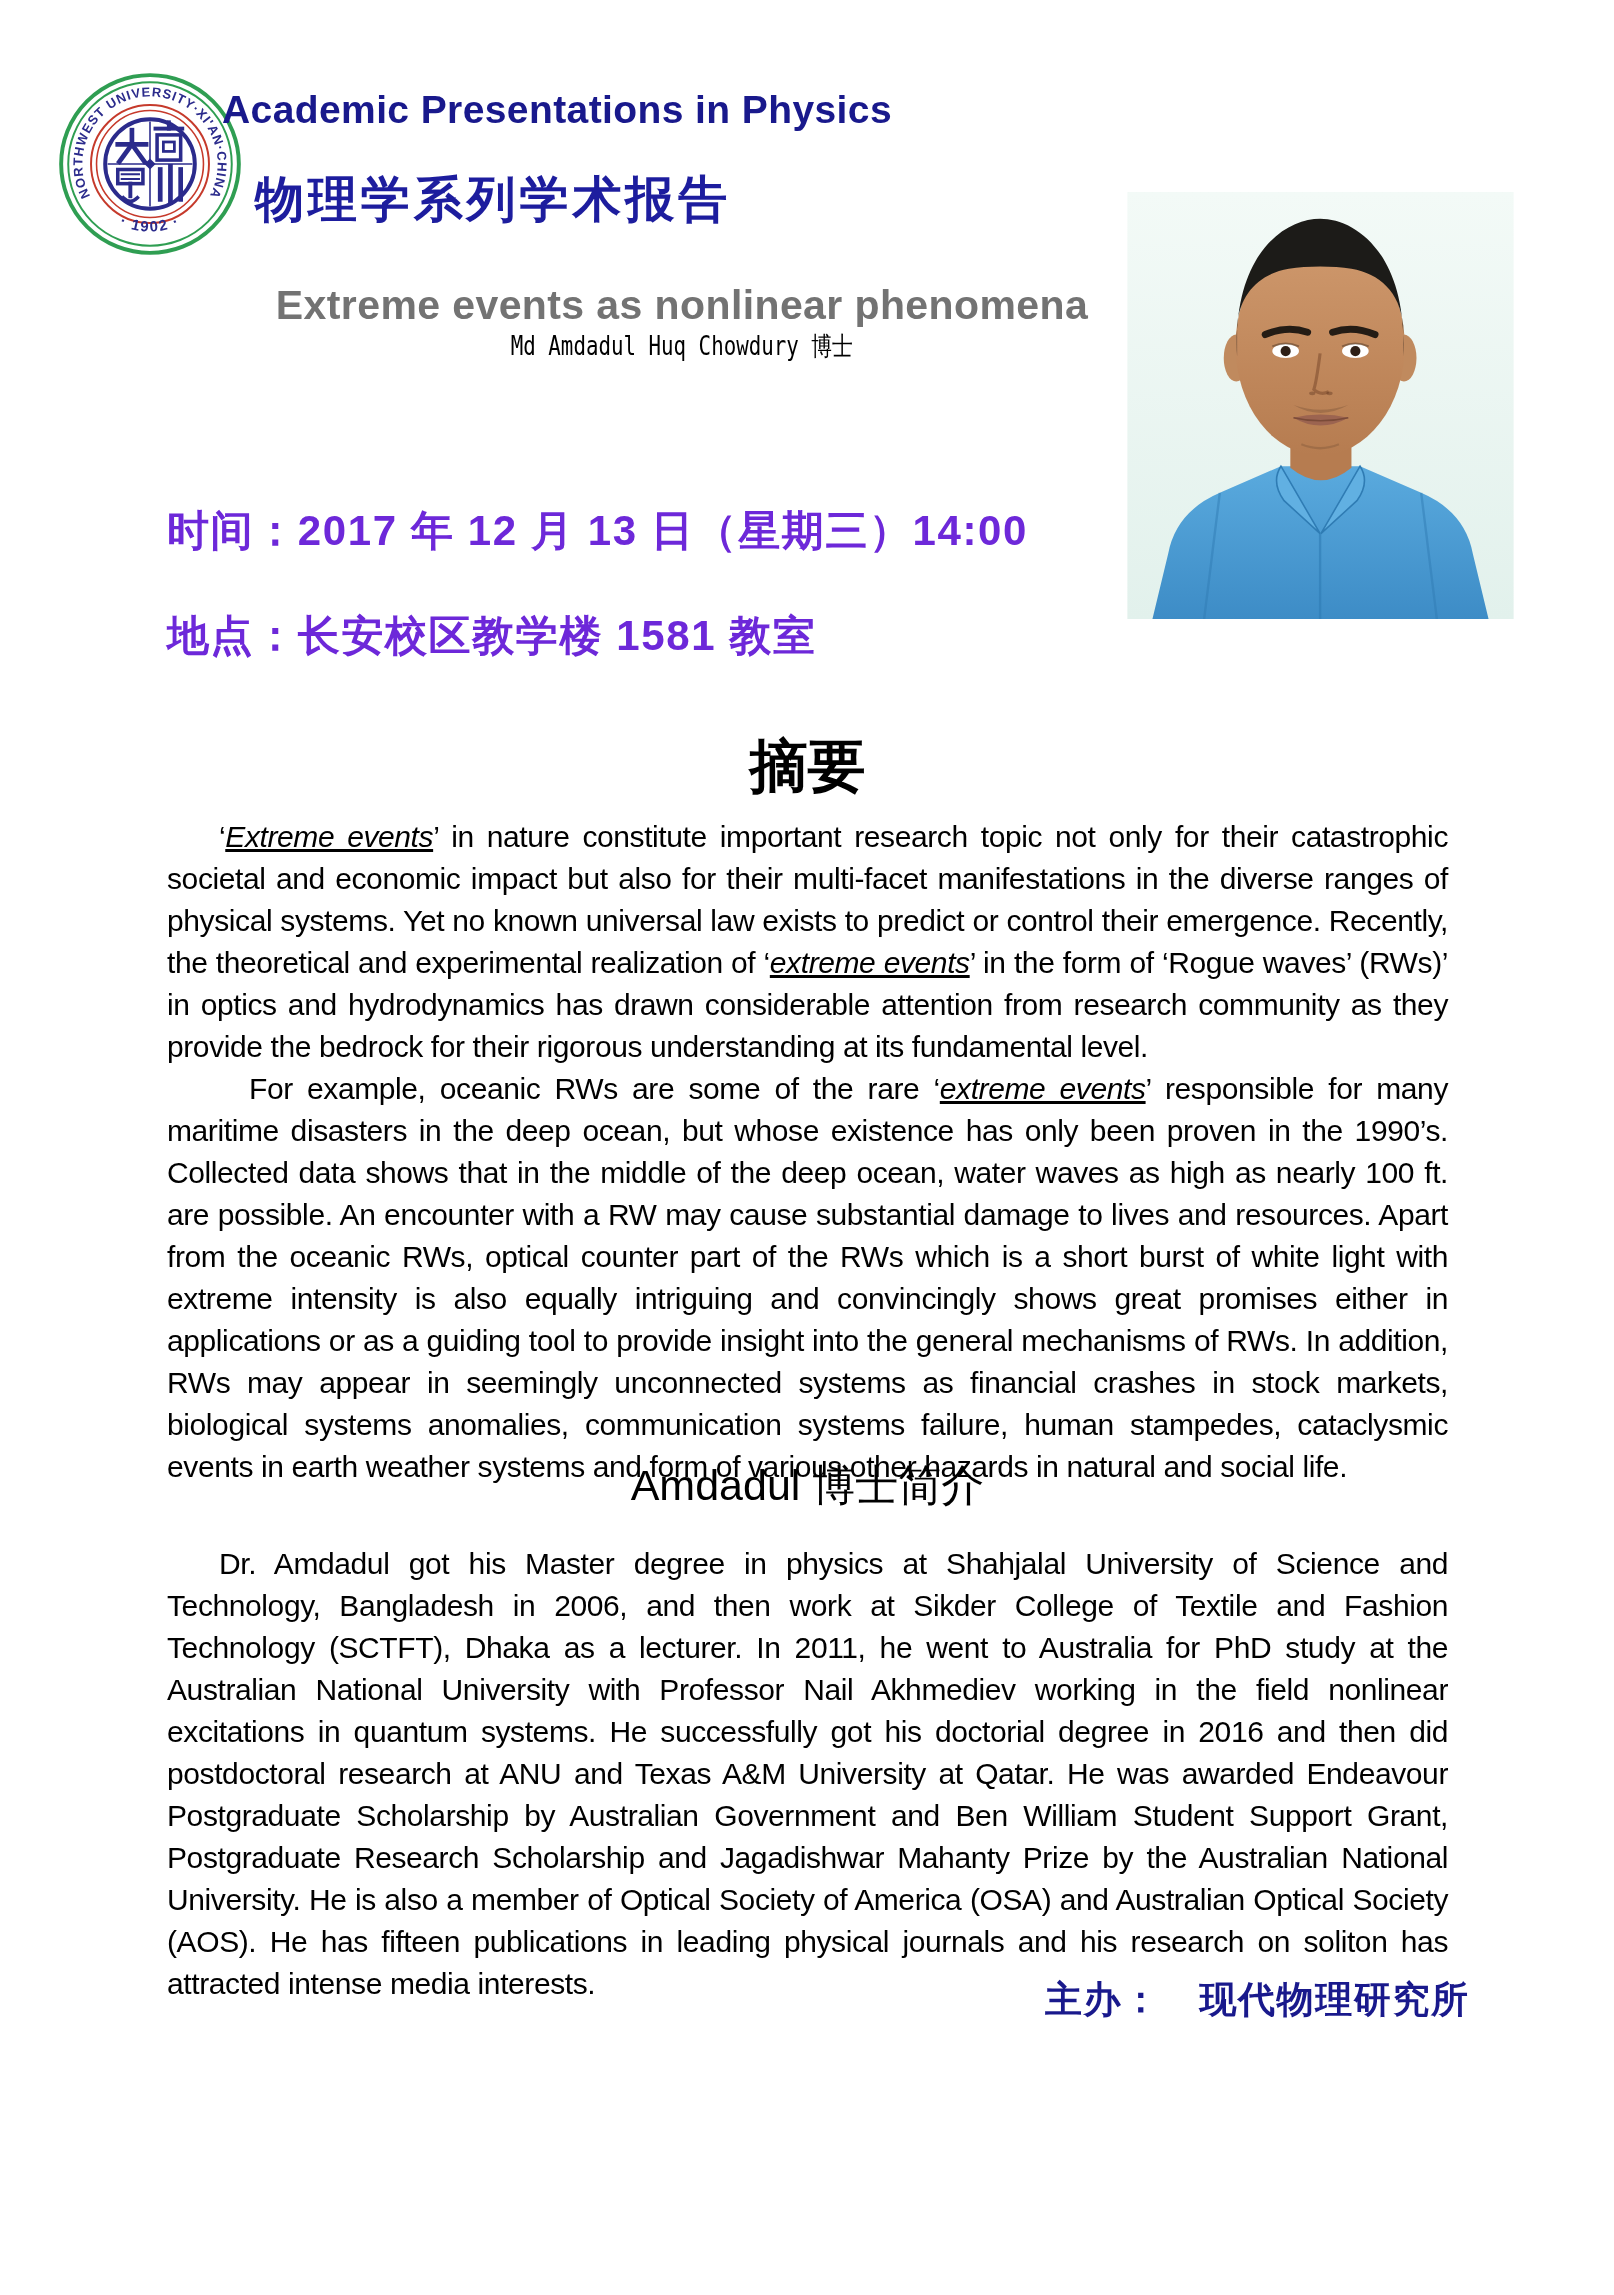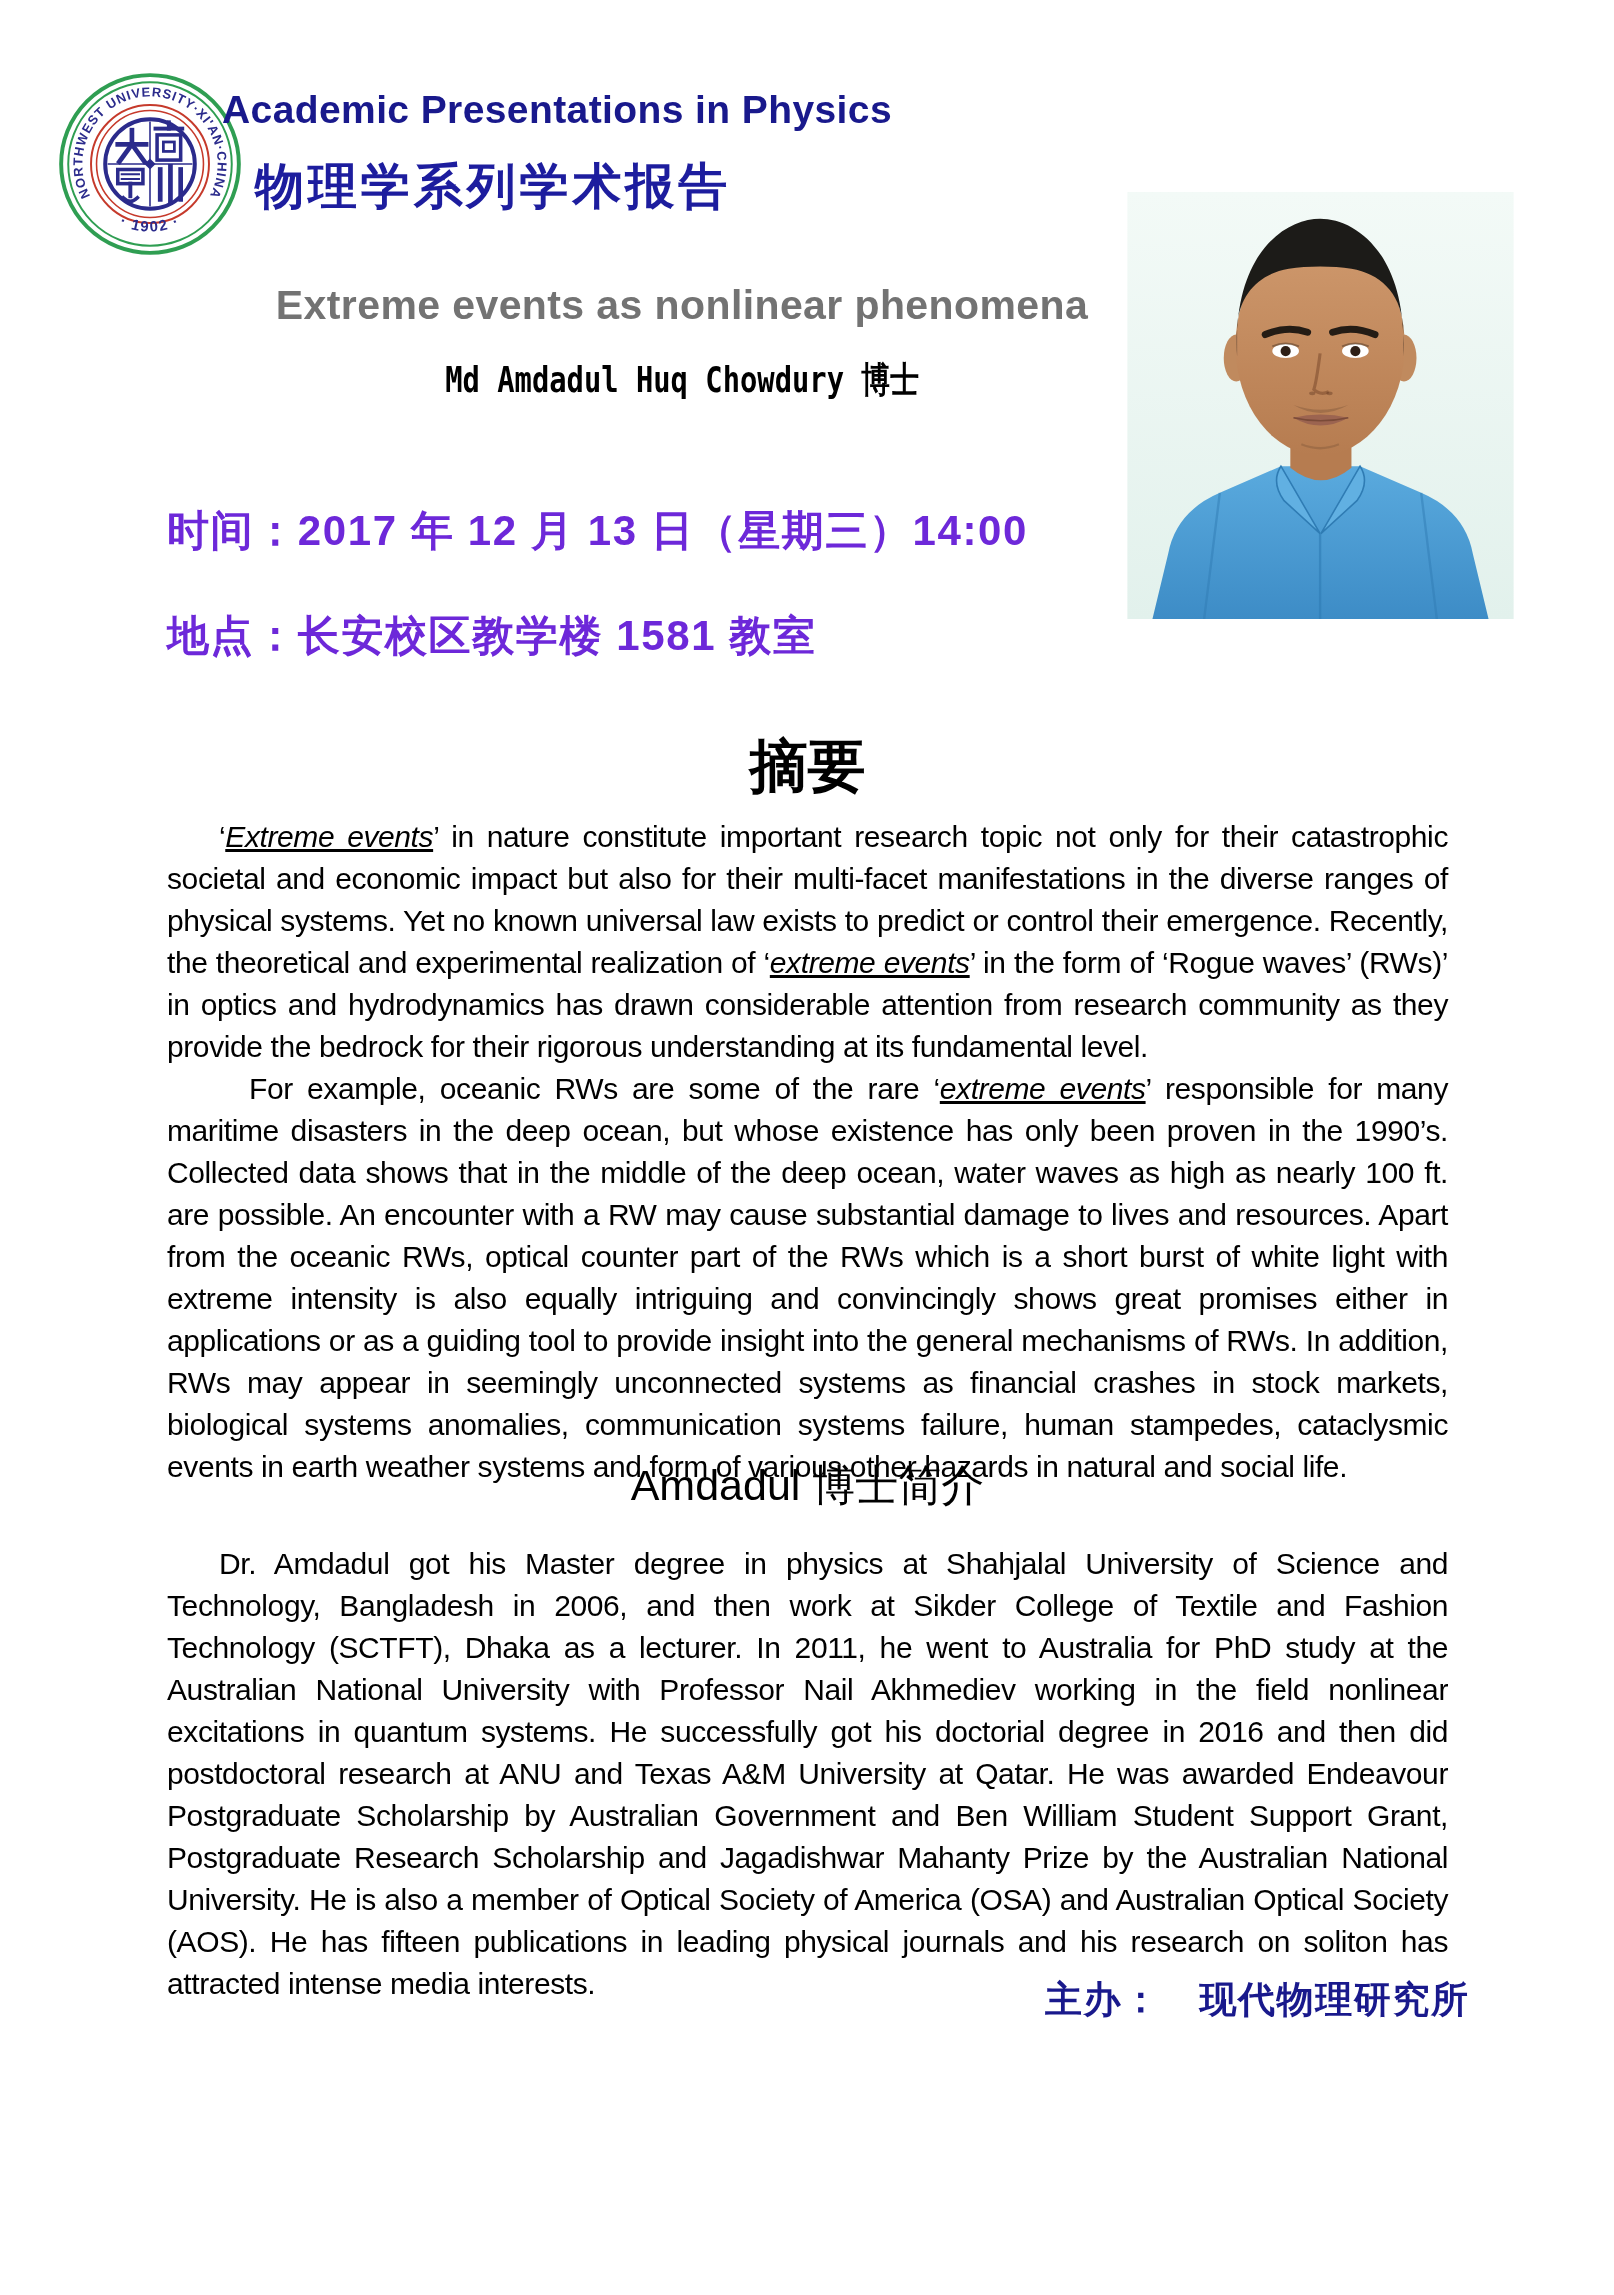--- a/index.html
+++ b/index.html
@@ -13,30 +13,29 @@
     overflow:hidden;
   }
   .logo {
     position:absolute; left:58px; top:72px; width:184px; height:184px;
   }
   .masthead { position:absolute; left:222px; top:88px; }
   .masthead-en {
     font-size:39px; font-weight:bold; color:#19198c; letter-spacing:0.4px;
   }
   .masthead-zh {
-    margin-top:22px; margin-left:33px;
+    margin-top:35px; margin-left:33px;
     font-size:49px; font-weight:bold; color:#1d1d9e;
     font-family:"Liberation Serif", serif; letter-spacing:3.9px;
   }
   .talk-head { position:absolute; left:196px; top:282px; width:972px; text-align:center; }
   .talk-title { font-size:41px; font-weight:bold; letter-spacing:0.4px; color:#737373; }
   .talk-speaker {
-    margin-top:27px;
     font-family:"DejaVu Sans Mono", monospace;
-    font-size:36px; font-weight:bold;
+    font-size:26px; font-weight:normal;
   }
   .condense { display:inline-block; transform:scaleX(.8); transform-origin:center; white-space:nowrap; }
   .photo { position:absolute; left:1127px; top:192px; width:387px; height:427px; }
   .photo svg { width:100%; height:100%; display:block; }
   .when-where { position:absolute; left:167px; top:503px; color:#6d28d9; font-weight:bold; }
   .when, .where { font-size:42px; letter-spacing:1.6px; white-space:nowrap; }
   .where { margin-top:49px; }
   .abstract-heading {
     position:absolute; left:0; top:728px; width:1615px; text-align:center;
     font-family:"Liberation Serif", serif; font-weight:bold; font-size:58px;

